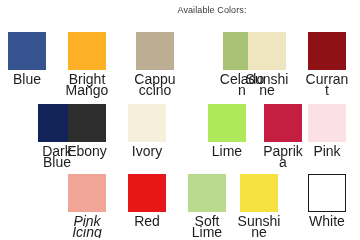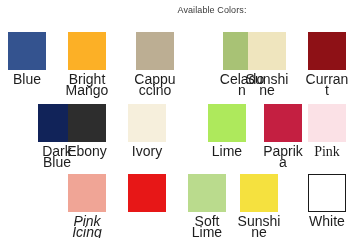--- a/index.html
+++ b/index.html
@@ -111,32 +111,33 @@
         <div class="swatch-label">Ivory</div>
       </div>
       <div class="swatch-cell" style="left: 180px; margin-left: 20px;">
         <div class="swatch-chip" style="background: rgb(174, 233, 92);"></div>
         <div class="swatch-label">Lime</div>
       </div>
       <div class="swatch-cell" style="left: 256px;">
         <div class="swatch-chip" style="background: rgb(196, 31, 65);"></div>
         <div class="swatch-label">Paprika</div>
       </div>
-      <div class="swatch-cell" style="left: 300px; font-family: Liberation Serif, serif;">
+      <div class="swatch-cell" style="left: 300px;">
         <div class="swatch-chip" style="background: rgb(251, 225, 230);"></div>
         <div class="swatch-label">Pink</div>
       </div>
     </div>
   <div class="swatch-grid" id="row-3">
       <div class="swatch-cell" style="left: 60px; font-style: italic;">
         <div class="swatch-chip" style="background: rgb(240, 165, 150);"></div>
         <div class="swatch-label">Pink Icing</div>
       </div>
       <div class="swatch-cell" style="left: 120px;">
         <div class="swatch-chip" style="background: rgb(231, 23, 23);"></div>
+        <div class="swatch-label">Red</div>
       </div>
       <div class="swatch-cell" style="left: 180px;">
         <div class="swatch-chip" style="background: rgb(186, 219, 141);"></div>
         <div class="swatch-label">Soft Lime</div>
       </div>
       <div class="swatch-cell" style="left: 232px;">
         <div class="swatch-chip" style="background: rgb(245, 225, 63);"></div>
         <div class="swatch-label">Sunshine</div>
       </div>
       <div class="swatch-cell" style="left: 300px;">

